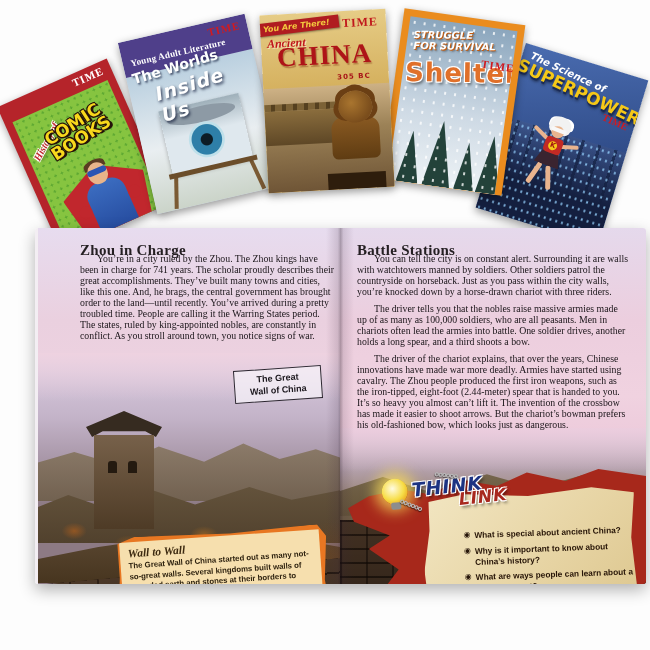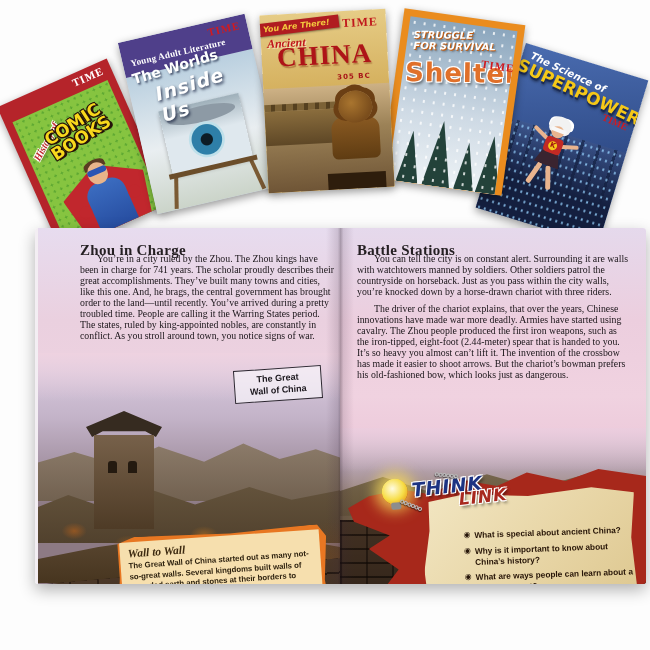--- a/index.html
+++ b/index.html
@@ -359,20 +359,21 @@
           <span class="chain">oooooo</span>
           <span class="tl-word1 outline-w">THINK</span>
           <span class="chain chain2">oooooo</span>
           <span class="tl-word2 outline-w">LINK</span>
         </div>
       </div>
 
       <div class="heading" style="left:17px;top:14px;">Battle Stations</div>
       <div class="bodytext" style="left:17px;top:25px;width:272px;">
         <p>You can tell the city is on constant alert. Surrounding it are walls with watchtowers manned by soldiers. Other soldiers patrol the countryside on horseback. Just as you pass within the city walls, you’re knocked down by a horse-drawn chariot with three riders.</p>
+        <p>The driver tells you that the nobles raise massive armies made up of as many as 100,000 soldiers, who are all peasants. Men in chariots often lead the armies into battle. One soldier drives, another holds a long spear, and a third shoots a bow.</p>
         <p><span>The driver of the chariot explains, that over the years, Chinese innovations have made war more deadly. Armies have started using </span><b>cavalry</b><span>. The Zhou people produced the first iron weapons, such as the iron-tipped, eight-foot (2.44-meter) spear that is handed to you. It’s so heavy you almost can’t lift it. The invention of the </span><b>crossbow</b><span> has made it easier to shoot arrows. But the chariot’s bowman prefers his old-fashioned bow, which looks just as dangerous.</span></p>
       </div>
 
       <div id="pagenum9">9</div>
     </div>
 
     <div id="gutter"></div>
   </div>
 
 </div>

